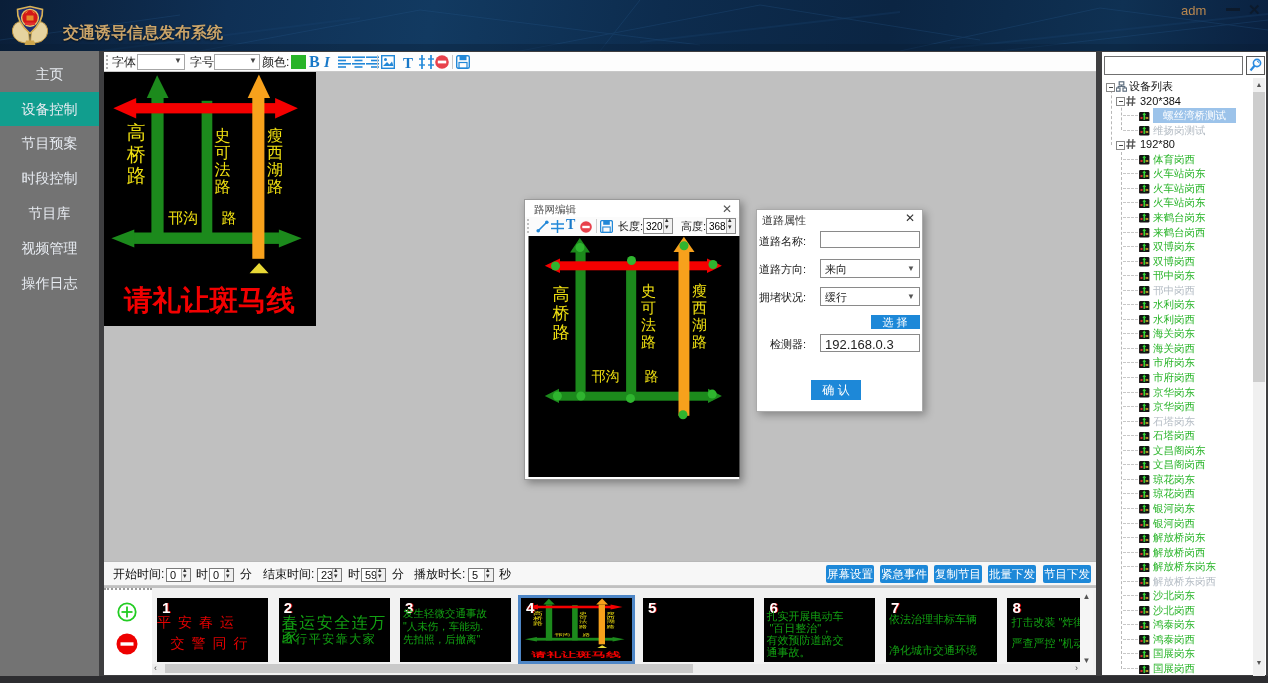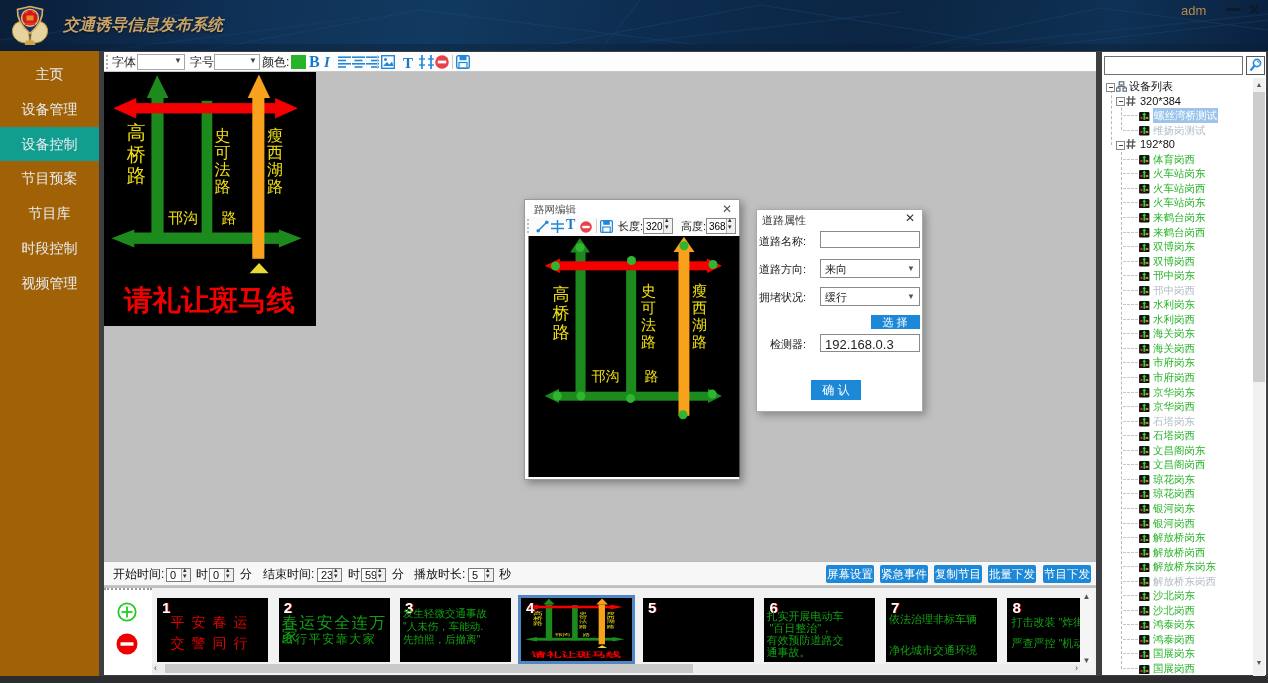--- a/index.html
+++ b/index.html
@@ -3,27 +3,27 @@
 <meta charset="utf-8">
 <style>
 * { margin:0; padding:0; box-sizing:border-box; }
 html,body { width:1268px; height:683px; overflow:hidden; font-family:"Liberation Sans", sans-serif; }
 body { position:relative; background:#3e3e40; }
 .abs { position:absolute; }
 
 
 #topbar { left:0; top:0; width:1268px; height:51px; background:linear-gradient(100deg,#0a1e38 0%, #0f3055 18%, #123a61 34%, #0d2c4e 52%, #0b2543 70%, #0f3153 88%, #0a2140 100%); overflow:hidden; }
 #topbar .streaks { position:absolute; left:0; top:0; width:100%; height:100%; opacity:.8; }
-#title { position:absolute; left:63px; top:15px; font-size:16px; font-weight:bold; color:#c9a368; letter-spacing:0; text-shadow:0 1px 2px rgba(0,0,0,.6);font-style:italic; }
+#title { position:absolute; left:63px; top:23px; font-size:16px; font-weight:bold; color:#c9a368; letter-spacing:0; text-shadow:0 1px 2px rgba(0,0,0,.6); }
 #adm { position:absolute; left:1181px; top:3px; font-size:13px; color:#b8874f; }
 #winmin { position:absolute; left:1226px; top:8px; width:14px; height:3px; background:#0c1a2c; }
 #winx { position:absolute; left:1248px; top:3px; font-size:15px; line-height:13px; color:#0c1a2c; font-weight:bold; }
 
 
-#sidebar { left:0; top:51px; width:99px; height:625px; background:#a16207; }
+#sidebar { left:0; top:51px; width:99px; height:625px; background:#737373; }
 #sidebar .mi { width:99px; height:35px; line-height:35px; text-align:center; color:#e8ecf2; font-size:14px; }
 #sidebar .active { background:#119e8e; height:34px; line-height:34px; }
 
 
 #content { left:104px; top:52px; width:992px; height:623px; background:#c0c0c0; }
 #toolbar { position:absolute; left:0; top:0; width:992px; height:20px; background:#fdfdfd; border-bottom:1px solid #c8c8c8; font-size:12px; color:#222; }
 .tb { position:absolute; top:0; height:20px; line-height:20px; }
 #maincanvas { position:absolute; left:0; top:20px; width:212px; height:254px; background:#000; }
 
 
@@ -44,21 +44,21 @@
 .tg { color:#12a012; font-size:11px; line-height:13px; }
 .tr { color:#e00000; }
 
 
 #rpanel { left:1102px; top:52px; width:164px; height:623px; background:#fff; }
 .trow { position:absolute; left:0; width:151px; height:14.5px; font-size:10.5px; line-height:14.5px; white-space:nowrap; }
 .trow .tt { position:absolute; top:0; }
 .tt.b { color:#111; font-size:11px; }
 .tt.on { color:#28b428; }
 .tt.off { color:#b4bcc4; }
-.tt.sel { color:#fff; background:#9cc3ea; padding:0 1px; }
+.tt.sel { color:#fff; background:#9cc3ea; padding:0 10px; }
 .eb { position:absolute; top:3.5px; width:9px; height:9px; background:#fff; border:1px solid #888; }
 .eb::after { content:""; position:absolute; left:1.5px; top:3px; width:4px; height:1px; background:#444; }
 .st { position:absolute; left:21px; top:7px; width:15px; border-top:1px dashed #c8c8c8; }
 
 
 #rwin { left:524px; top:199px; width:216px; height:281px; background:#fff; border:1px solid #9a9a9a; box-shadow:3px 3px 8px rgba(0,0,0,.35); }
 #rwin .wtitle { position:absolute; left:9px; top:3px; font-size:10.5px; color:#555; }
 .ud2 { position:absolute; right:0; top:0; width:9px; height:14px; background:#f0f0f0; border-left:1px solid #b0b0b0; }
 .ud2::before { content:"\25B4"; position:absolute; left:1px; top:-3px; font-size:7px; color:#333; }
 .ud2::after { content:"\25BE"; position:absolute; left:1px; top:4px; font-size:7px; color:#333; }
@@ -94,26 +94,26 @@
   </svg>
 </div>
 <div id="title">交通诱导信息发布系统</div>
 <div id="adm">adm</div>
 <div id="winmin"></div>
 <div id="winx">✕</div>
 
 <div id="sidebar" class="abs">
   <div style="height:6px"></div>
   <div class="mi">主页</div>
-  <div class="mi">设备管理</div>
   <div class="mi active">设备控制</div>
   <div class="mi">节目预案</div>
+  <div class="mi">时段控制</div>
   <div class="mi">节目库</div>
-  <div class="mi">时段控制</div>
   <div class="mi">视频管理</div>
+  <div class="mi">操作日志</div>
 </div>
 
 <div id="content" class="abs">
   <div id="toolbar">
     <div class="tb" style="left:2px;top:3px;height:14px;border-left:2px dotted #b0b0b0"></div>
     <div class="tb" style="left:8px">字体:</div>
     <div class="tb" style="left:33px;top:2px;width:48px;height:16px;background:#fff;border:1px solid #a6a6a6">
         <span style="position:absolute;right:2px;top:-4px;font-size:8px;color:#444">▼</span>
       </div>
     <div class="tb" style="left:86px">字号:</div>
@@ -259,21 +259,21 @@
           <line x1="4.5" y1="10" x2="15.5" y2="10" stroke="#22cc22" stroke-width="1.8"></line>
           <line x1="10" y1="4.5" x2="10" y2="15.5" stroke="#22cc22" stroke-width="1.8"></line>
         </svg>
       <svg style="position:absolute;left:12px;top:43px" width="22" height="22">
           <circle cx="11" cy="11" r="10.5" fill="#ee0000"></circle>
           <rect x="4.5" y="9.3" width="13" height="3.4" fill="#fff"></rect>
         </svg>
     </div>
     <div class="thumb" style="left:53px">
         <div class="n">1</div>
-      <div class="tr" style="position:absolute;left:0;width:111px;top:16px;text-align:center;font-size:14px;letter-spacing:7px">平安春运</div>
+      <div class="tr" style="position:absolute;left:0;width:111px;top:16px;font-size:14px;letter-spacing:7px">平安春运</div>
       <div class="tr" style="position:absolute;left:0;width:111px;top:37px;text-align:center;font-size:14px;letter-spacing:7px">交警同行</div>
     </div>
     <div class="thumb" style="left:174.7px">
         <div class="n">2</div>
       <div class="tg" style="position:absolute;left:3px;top:18px;font-size:16px;letter-spacing:1.5px">春运安全连万家</div>
       <div class="tg" style="position:absolute;left:3px;top:35px;font-size:12px;letter-spacing:1.5px">出行平安靠大家</div>
     </div>
     <div class="thumb" style="left:296px">
         <div class="n">3</div>
       <div class="tg" style="position:absolute;left:3px;top:9px;font-size:10.5px;line-height:13px">发生轻微交通事故<br>"人未伤，车能动.<br>先拍照，后撤离"</div>

